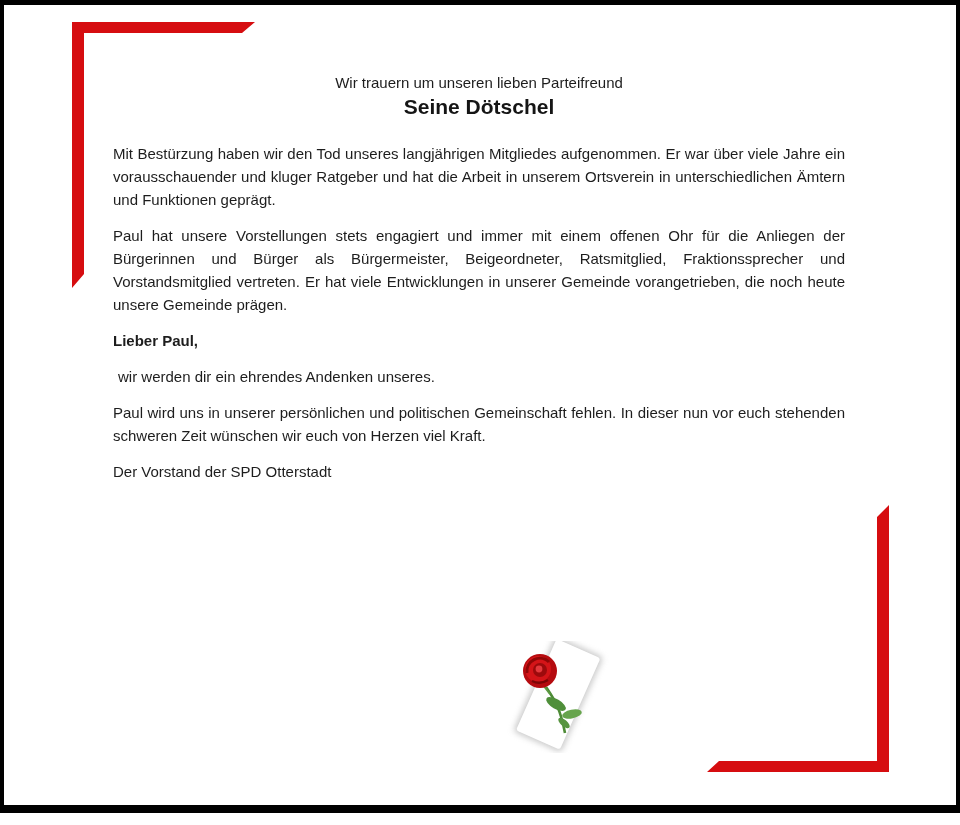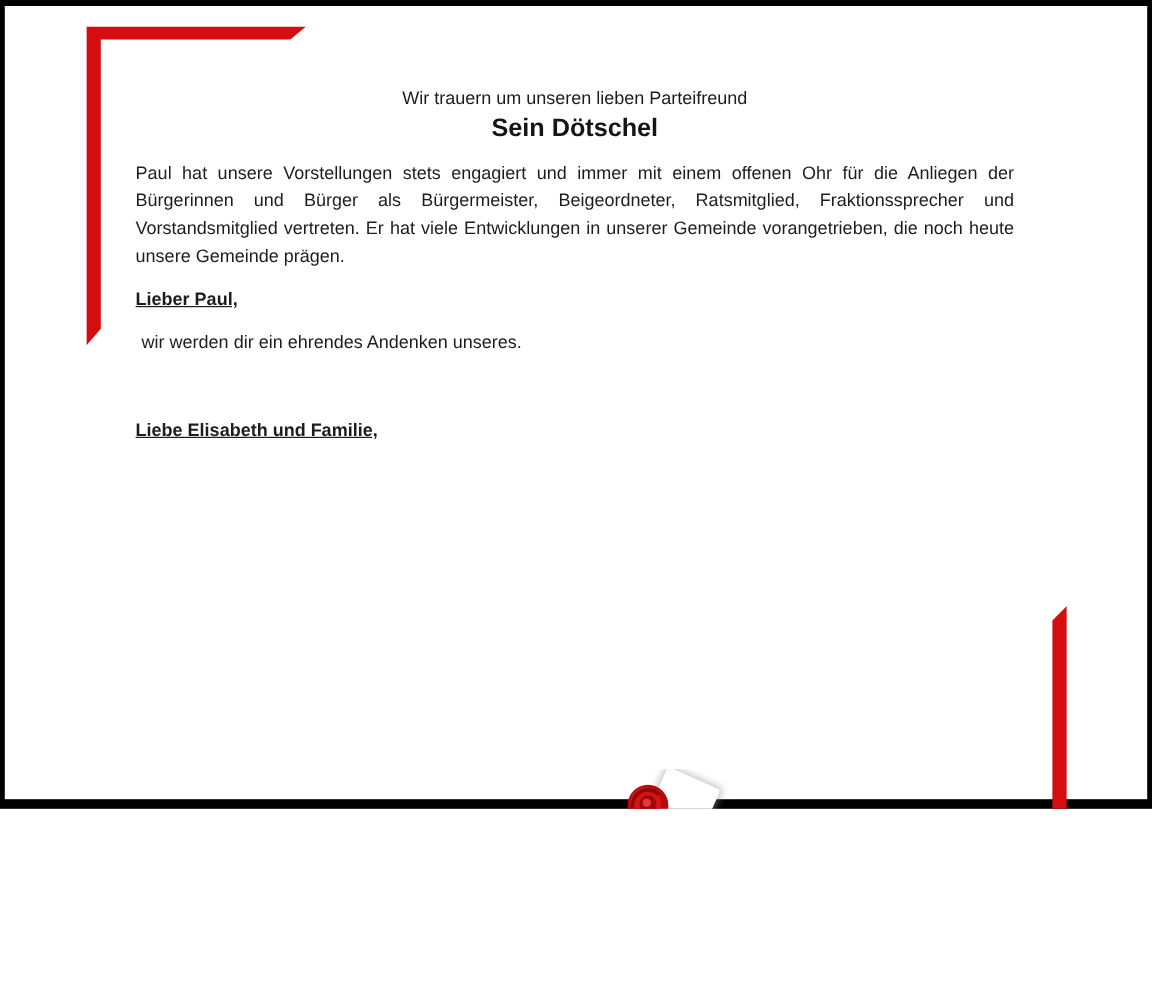--- a/index.html
+++ b/index.html
@@ -3,21 +3,21 @@
 <meta charset="utf-8">
 <style>
   html, body { margin: 0; padding: 0; }
   body {
     width: 960px; height: 825px;
     font-family: "Liberation Sans", "DejaVu Sans", sans-serif;
     background: #ffffff;
   }
   .stage {
     position: relative;
-    width: 960px; height: 674px;
+    width: 960px; height: 813px;
     background: #000000;
     overflow: hidden;
   }
   .page {
     position: absolute;
     top: 5px; left: 4px; right: 4px; bottom: 8px;
     background: #ffffff;
   }
   
   .bracket { position: absolute; display: block; }
@@ -42,21 +42,21 @@
     line-height: 26px;
     font-weight: bold;
     text-align: center;
     color: #151515;
   }
   .para { text-align: justify; }
   .mt-first { margin-top: 22px !important; }
   .mt { margin-top: 13px !important; }
   .mt-big { margin-top: 50px !important; }
   .mt-big2 { margin-top: 47px !important; }
-  .bold { font-weight: bold; text-decoration: underline; }
+  .bold { font-weight: bold; }
   .indent { padding-left: 5px; }
   
   .rose {
     position: absolute;
     left: 498px; top: 636px;
     width: 110px; height: 112px;
   }
 </style>
 </head>
 <body>
@@ -67,29 +67,31 @@
     <svg class="bracket bracket-tl" width="183" height="266" viewBox="0 0 183 266">
       <polygon points="0,0 183,0 170,11 12,11 12,252 0,266" fill="#d60d10"></polygon>
     </svg>
 
     <svg class="bracket bracket-br" width="182" height="267" viewBox="0 0 182 267">
       <polygon points="182,0 182,267 0,267 12,256 170,256 170,12" fill="#d60d10"></polygon>
     </svg>
 
     <div class="content">
       <p class="intro">Wir trauern um unseren lieben Parteifreund</p>
-      <p class="name">Sein Dötschel</p>
+      <p class="name">Seine Dötschel</p>
 
+      <p class="para mt-first">Mit Bestürzung haben wir den Tod unseres langjährigen Mitgliedes aufgenommen. Er war über viele Jahre ein vorausschauender und kluger Ratgeber und hat die Arbeit in unserem Ortsverein in unterschiedlichen Ämtern und Funktionen geprägt.</p>
       <p class="para mt">Paul hat unsere Vorstellungen stets engagiert und immer mit einem offenen Ohr für die Anliegen der Bürgerinnen und Bürger als Bürgermeister, Beigeordneter, Ratsmitglied, Fraktionssprecher und Vorstandsmitglied vertreten. Er hat viele Entwicklungen in unserer Gemeinde vorangetrieben, die noch heute unsere Gemeinde prägen.</p>
 
       <p class="bold mt">Lieber Paul,</p>
       <p class="mt indent">wir werden dir ein ehrendes Andenken unseres.</p>
 
-      <p class="bold mt-big">Liebe Elisabeth und Familie,</p>
+      <p class="para mt">Paul wird uns in unserer persönlichen und politischen Gemeinschaft fehlen. In dieser nun vor euch stehenden schweren Zeit wünschen wir euch von Herzen viel Kraft.</p>
 
+      <p class="mt">Der Vorstand der SPD Otterstadt</p>
     </div>
 
     <svg class="rose" viewBox="0 0 110 112">
       <defs>
         <filter id="soft" x="-40%" y="-40%" width="180%" height="180%">
           <feGaussianBlur stdDeviation="3.2"></feGaussianBlur>
         </filter>
       </defs>
 
       <g transform="rotate(24 55 56)">

